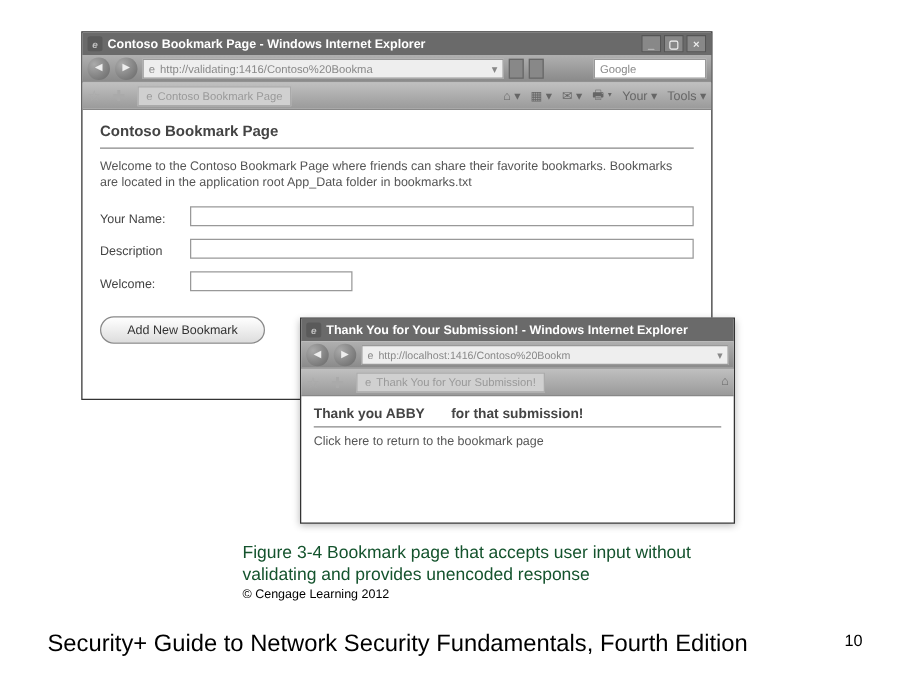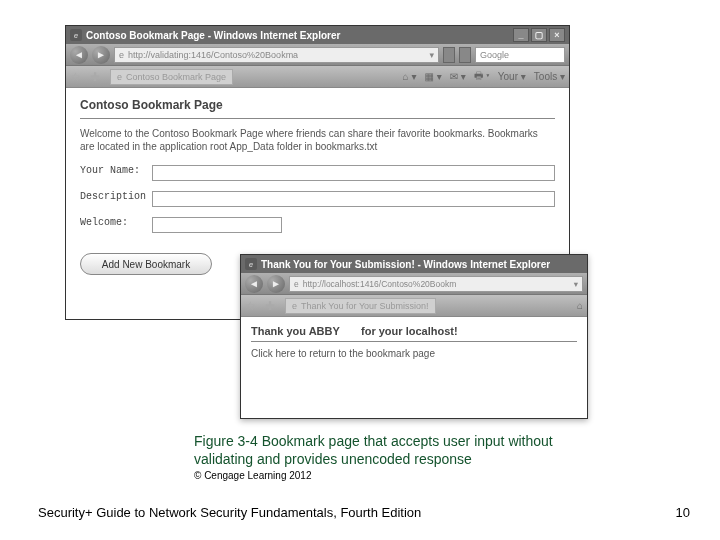--- a/index.html
+++ b/index.html
@@ -59,20 +59,21 @@
   }
   .url-box {
     flex: 1; height: 16px; background: #eee; border: 1px solid #999;
     display: flex; align-items: center; padding: 0 4px; font-size: 9px;
     color: #888; gap: 4px;
   }
   .search-box {
     width: 90px; height: 16px; background: #fff; border: 1px solid #999;
     display: flex; align-items: center; padding: 0 4px; font-size: 9px;
     color: #888;
+    margin-left: 36px;
   }
   .nav-sep { width: 12px; height: 16px; background: #888; border: 1px solid #666; }
   .tabbar {
     height: 22px;
     background: linear-gradient(#c0c0c0,#9a9a9a);
     display: flex;
     align-items: center;
     padding: 0 4px;
     gap: 6px;
     border-bottom: 1px solid #888;
@@ -92,21 +93,21 @@
   .content h3 {
     font-size: 12px; font-weight: bold; color: #444;
   }
   .content .rule {
     height: 0; border-top: 1px solid #888; margin: 6px 0 8px 0;
   }
   .content p {
     font-size: 10px; color: #555; line-height: 1.3; margin-bottom: 12px;
   }
   .form-row {
-    display: flex; align-items: flex-start; margin-bottom: 10px; font-family: Liberation Mono, monospace;
+    display: flex; align-items: flex-end; margin-bottom: 10px;
   }
   .form-row label {
     width: 72px; font-size: 10px; color: #444;
   }
   .form-row .input {
     flex: 1; height: 16px; border: 1px solid #999; background: #fff;
   }
   .addbtn {
     margin-top: 20px;
     height: 22px; width: 132px;
@@ -144,21 +145,21 @@
     line-height: 1.3;
   }
   .copyright {
     position: absolute;
     left: 194px; top: 470px;
     font-size: 10px; color: #000;
   }
   .footer {
     position: absolute;
     left: 38px; top: 505px;
-    font-size: 13px; color: #000;
+    font-size: 19px; color: #000;
   }
   .pagenum {
     position: absolute;
     right: 30px; top: 505px;
     font-size: 13px; color: #000;
   }
 </style>
 </head>
 <body>
 
@@ -252,21 +253,21 @@
         <span>Thank You for Your Submission!</span>
       </div>
       <div class="tool-icons">
         <span>⌂</span>
       </div>
     </div>
     <div class="popup-content">
       <div class="thanks">
         <span>Thank you ABBY</span>
         &nbsp;&nbsp;&nbsp;&nbsp;&nbsp;
-        <span>for your localhost!</span>
+        <span>for that submission!</span>
       </div>
       <div class="rule"></div>
       <div style="color:#555">Click here to return to the bookmark page</div>
     </div>
   </div>
 
   <div class="caption">Figure 3-4 Bookmark page that accepts user input without validating and provides unencoded response</div>
   <div class="copyright">© Cengage Learning 2012</div>
   <div class="footer">Security+ Guide to Network Security Fundamentals, Fourth Edition</div>
   <div class="pagenum">10</div>

